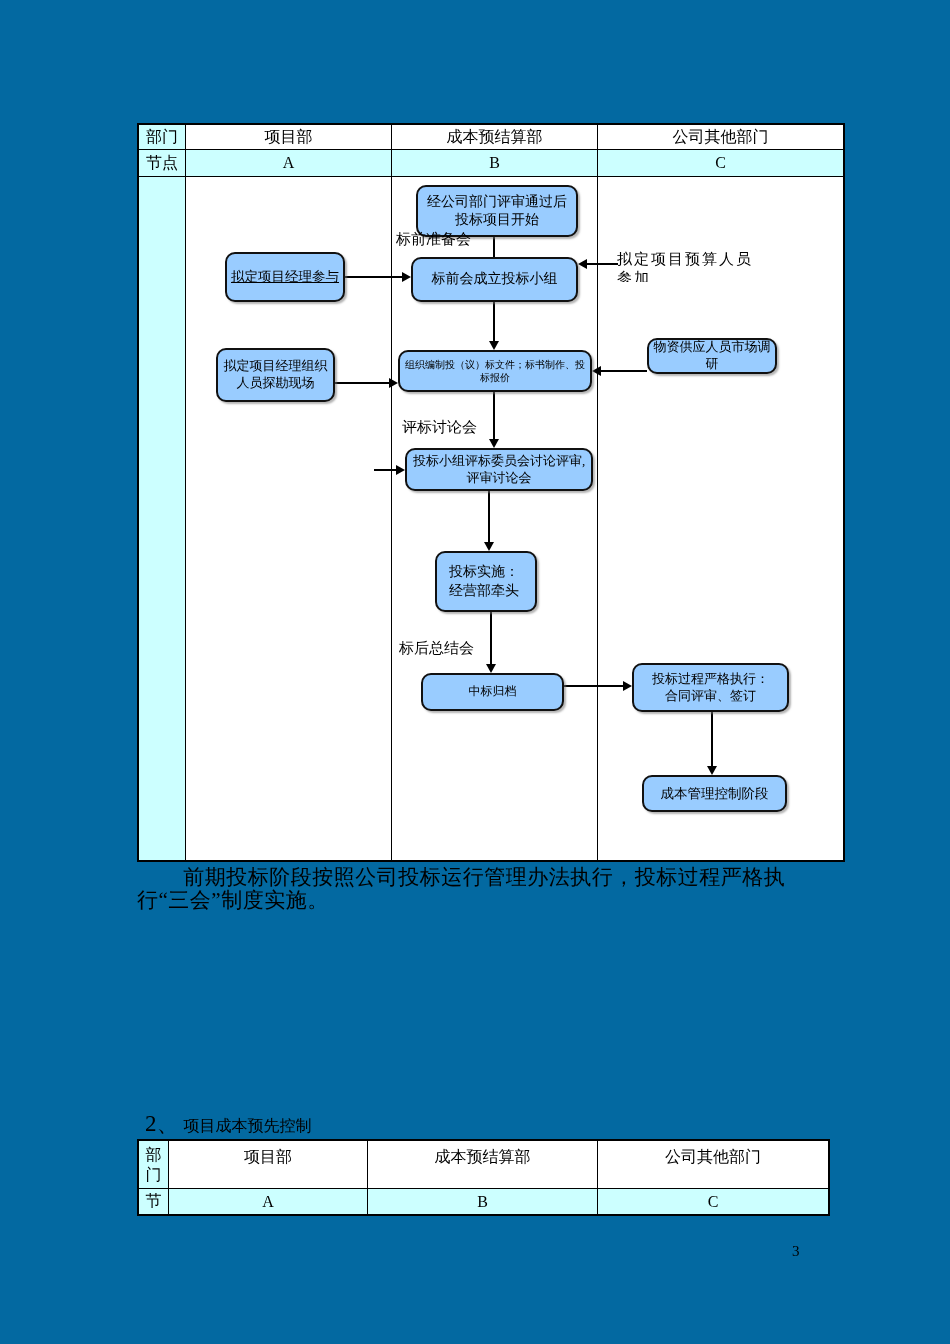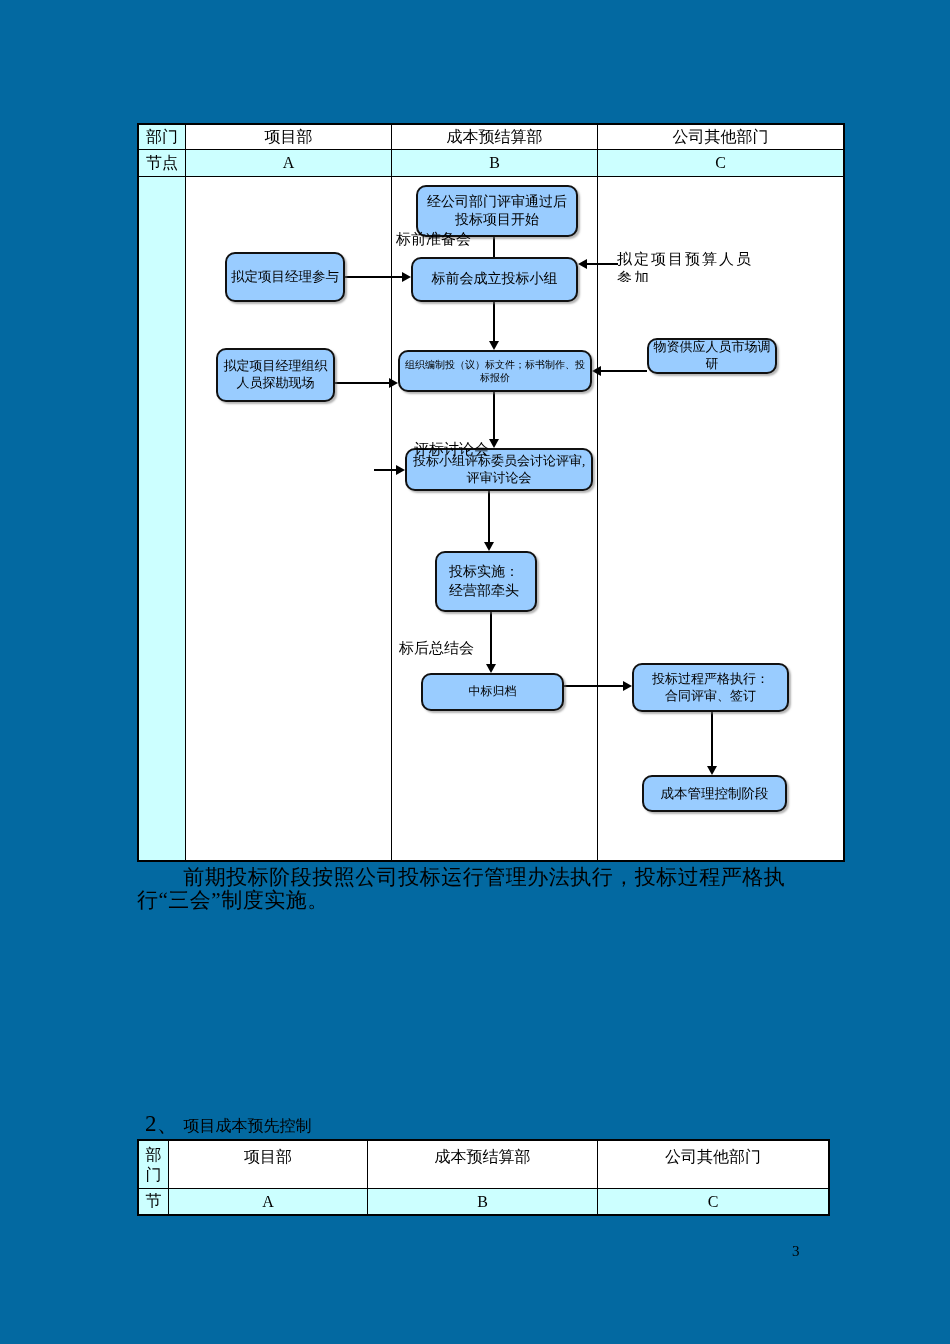--- a/index.html
+++ b/index.html
@@ -69,34 +69,34 @@
     <div class="cell body" style="left:392px;top:177px;width:206px;height:685px;border-bottom:2px solid #000;"></div>
     <div class="cell body" style="left:598px;top:177px;width:247px;height:685px;border-right:2px solid #000;border-bottom:2px solid #000;"></div>
   </div>
 
   <div class="node" style="left:416px;top:185px;width:162px;height:52px;font-size:14px;">经公司部门评审通过后投标项目开始</div>
 
   <div class="lbl" style="left:396px;top:230px;">标前准备会</div>
 
   <div class="node" style="left:411px;top:257px;width:167px;height:45px;font-size:14px;">标前会成立投标小组</div>
 
-  <div class="node" style="left:225px;top:252px;width:120px;height:50px;font-size:13.5px;">拟定项目经理参与</div>
+  <div class="node" style="left:225px;top:252px;width:120px;height:50px;font-size:13.5px;text-decoration:underline;">拟定项目经理参与</div>
 
   <div class="cliptext" style="left:617px;top:250px;width:152px;height:32px;">
     <span>拟定项目预算人员</span><br>
     <span>参加</span>
   </div>
 
   <div class="node" style="left:216px;top:348px;width:119px;height:54px;font-size:13px;">拟定项目经理组织人员探勘现场</div>
 
   <div class="node" style="left:398px;top:350px;width:194px;height:42px;font-size:10px;">组织编制投（议）标文件；标书制作、投标报价</div>
 
   <div class="node" style="left:647px;top:338px;width:130px;height:36px;font-size:13px;">物资供应人员市场调研</div>
 
-  <div class="lbl" style="left:402px;top:440px;margin-left:12px;">评标讨论会</div>
+  <div class="lbl" style="left:402px;top:418px;">评标讨论会</div>
 
   <div class="node" style="left:405px;top:448px;width:188px;height:43px;font-size:13px;">投标小组评标委员会讨论评审,评审讨论会</div>
 
 
   <div class="node" style="left:435px;top:551px;width:102px;height:61px;font-size:14px;justify-content:flex-start;text-align:left;padding-left:12px;">
     <span>
       <span>投标实施：</span><br>
       <span>经营部牵头</span>
     </span>
   </div>

